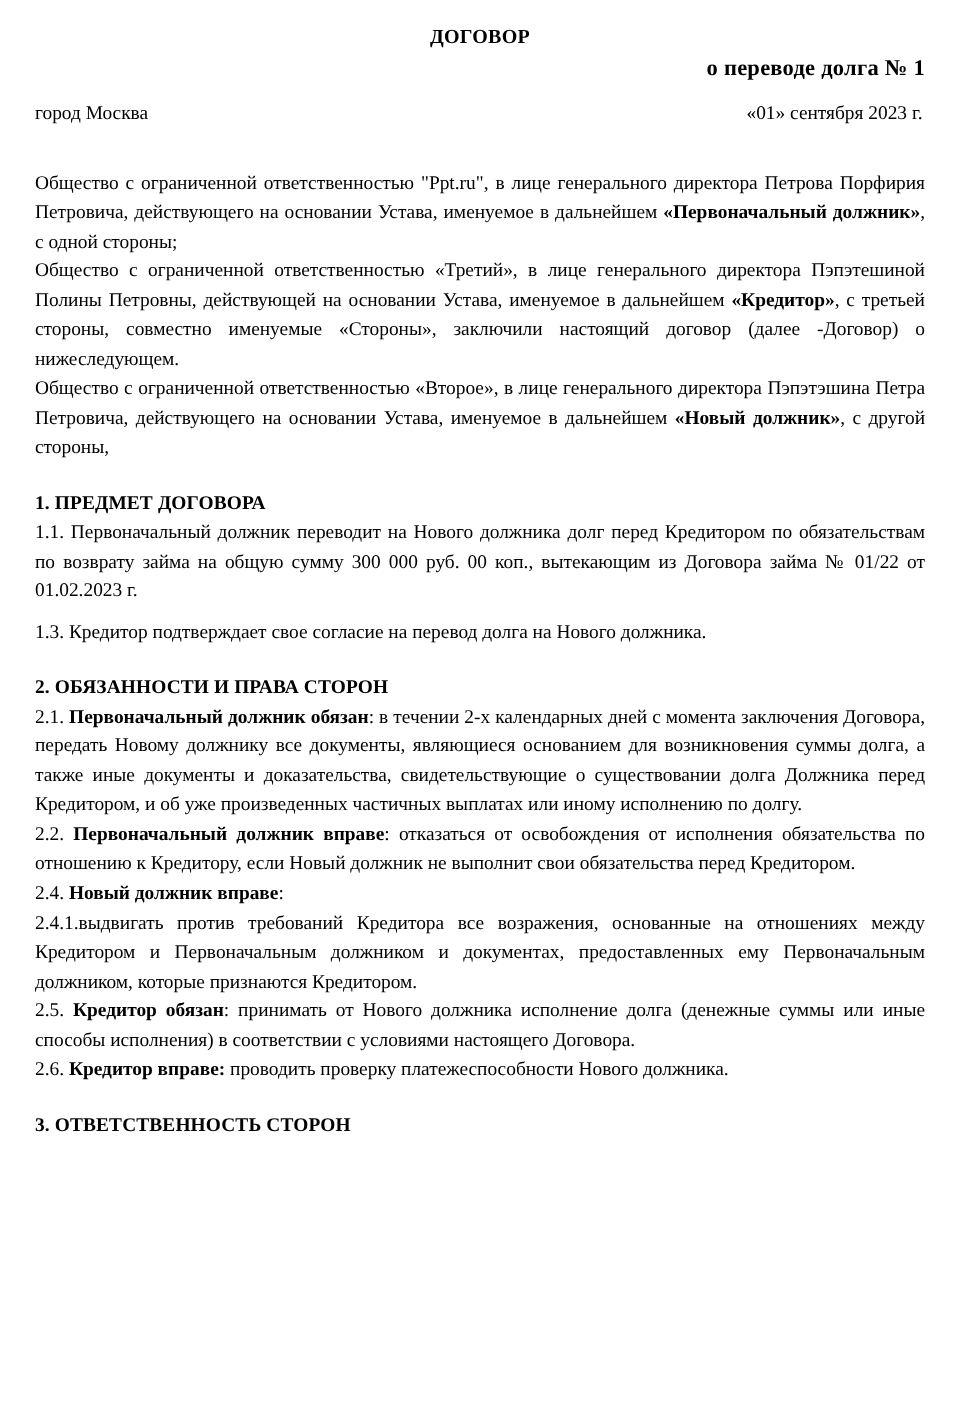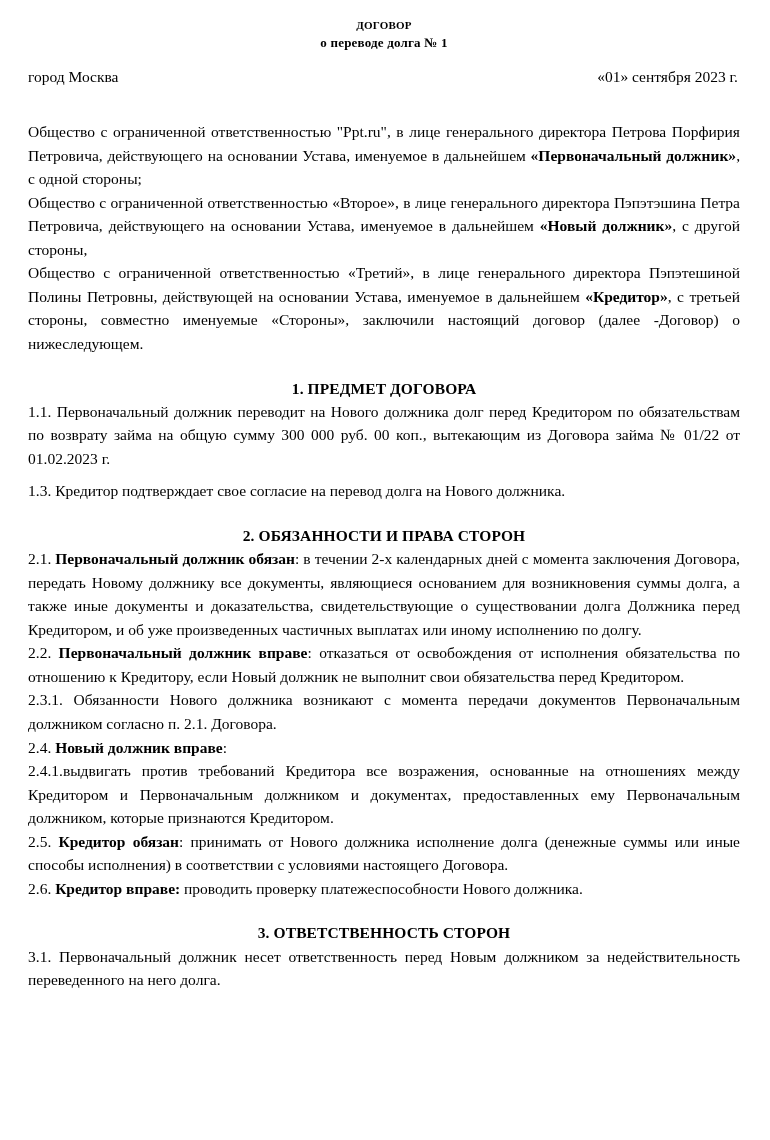--- a/index.html
+++ b/index.html
@@ -23,32 +23,33 @@
     box-sizing: border-box;
     padding: 18px 30px 0 28px;
   }
 
   
   .title-block {
     text-align: center;
     margin: 0;
   }
   .doc-title {
-    font-size: 11px;
+    font-size: 16px;
     font-weight: bold;
     letter-spacing: 0.2px;
     line-height: 1.45;
     margin: 0;
   }
   .doc-subtitle {
-    font-size: 13px;
+    font-size: 18px;
     font-weight: bold;
     letter-spacing: 0.2px;
     line-height: 1.45;
     margin: 0 0 2px 0;
+    text-align: right;
   }
 
   
   .place-date {
     display: flex;
     justify-content: space-between;
     align-items: baseline;
     font-size: 15.5px;
     line-height: 1.5;
     margin-top: 12px;
@@ -78,21 +79,21 @@
   p.para.nostretch::after { content: none; display: none; }
 
   .gap-sm { height: 9px; }
   .gap-lg { height: 21px; }
 
   h2.section-heading {
     font-size: 15.5px;
     font-weight: bold;
     line-height: 1.5;
     margin: 0;
-    text-align: center;
+    text-align: left;
     letter-spacing: 0.1px;
   }
 
   b, strong { font-weight: bold; }
 </style>
 </head>
 <body>
 
 <div class="page">
 
@@ -106,25 +107,25 @@
     <span class="date">«01» сентября 2023 г.</span>
   </div>
 
   <div class="body">
 
     <p class="para nostretch">
       <span>Общество с ограниченной ответственностью "Ppt.ru", в лице генерального директора Петрова Порфирия Петровича, действующего на основании Устава, именуемое в дальнейшем </span><b>«Первоначальный должник»</b><span>, с одной стороны;</span>
     </p>
 
     <p class="para nostretch">
-      <span>Общество с ограниченной ответственностью «Второе», в лице генерального директора Пэпэтэшина Петра Петровича,  действующего на основании Устава, именуемое в дальнейшем </span><b>«Новый должник»</b><span>, с другой стороны,</span>
+      <span>Общество с ограниченной ответственностью «Третий»,    в лице генерального директора Пэпэтешиной Полины Петровны,  действующей на основании Устава, именуемое в дальнейшем </span><b>«Кредитор»</b><span>, с третьей стороны, совместно именуемые «Стороны», заключили настоящий договор (далее -Договор) о нижеследующем.</span>
     </p>
 
     <p class="para nostretch">
-      <span>Общество с ограниченной ответственностью «Третий»,    в лице генерального директора Пэпэтешиной Полины Петровны,  действующей на основании Устава, именуемое в дальнейшем </span><b>«Кредитор»</b><span>, с третьей стороны, совместно именуемые «Стороны», заключили настоящий договор (далее -Договор) о нижеследующем.</span>
+      <span>Общество с ограниченной ответственностью «Второе», в лице генерального директора Пэпэтэшина Петра Петровича,  действующего на основании Устава, именуемое в дальнейшем </span><b>«Новый должник»</b><span>, с другой стороны,</span>
     </p>
 
     <div class="gap-lg"></div>
 
     <h2 class="section-heading">1. ПРЕДМЕТ ДОГОВОРА</h2>
 
     <p class="para nostretch">1.1. Первоначальный должник переводит на Нового должника долг перед Кредитором по обязательствам по возврату займа   на общую сумму 300 000 руб. 00 коп., вытекающим из Договора займа  № 01/22 от  01.02.2023 г.</p>
 
     <div class="gap-sm"></div>
 
@@ -137,37 +138,35 @@
 
     <p class="para nostretch">
       <span>2.1. </span><b>Первоначальный должник обязан</b><span>: в течении 2-х календарных дней с момента заключения Договора, передать Новому должнику все документы,     являющиеся основанием для возникновения суммы долга, а также иные документы и доказательства, свидетельствующие о существовании долга Должника перед Кредитором, и об уже  произведенных частичных выплатах или иному исполнению по долгу.</span>
     </p>
 
     <p class="para nostretch">
       <span>2.2.  </span><b>Первоначальный должник вправе</b><span>: отказаться от освобождения от исполнения обязательства по отношению к Кредитору, если Новый должник не выполнит свои обязательства перед Кредитором.</span>
     </p>
 
 
-    <p class="para nostretch">2.3.1. Обязанности Нового должника возникают с момента передачи документов Первоначальным должником согласно п. 2.1. Договора.</p>
 
     <p class="para nostretch">
       <span>2.4. </span><b>Новый должник вправе</b><span>:</span>
     </p>
 
     <p class="para nostretch">2.4.1.выдвигать против требований Кредитора все возражения, основанные на отношениях между Кредитором и Первоначальным должником и документах, предоставленных ему Первоначальным должником, которые признаются Кредитором.</p>
 
 
     <p class="para nostretch">
       <span>2.5. </span><b>Кредитор обязан</b><span>: принимать от Нового должника исполнение долга (денежные суммы или иные способы исполнения) в соответствии с условиями настоящего Договора.</span>
     </p>
 
     <p class="para nostretch">
       <span>2.6. </span><b>Кредитор вправе:</b><span> проводить проверку платежеспособности Нового должника.</span>
     </p>
 
     <div class="gap-lg"></div>
 
     <h2 class="section-heading">3. ОТВЕТСТВЕННОСТЬ СТОРОН</h2>
 
-    <p class="para nostretch">3.1. Первоначальный должник несет ответственность перед Новым должником за недействительность переведенного на него долга.</p>
 
   </div>
 </div>
 
 </body></html>

